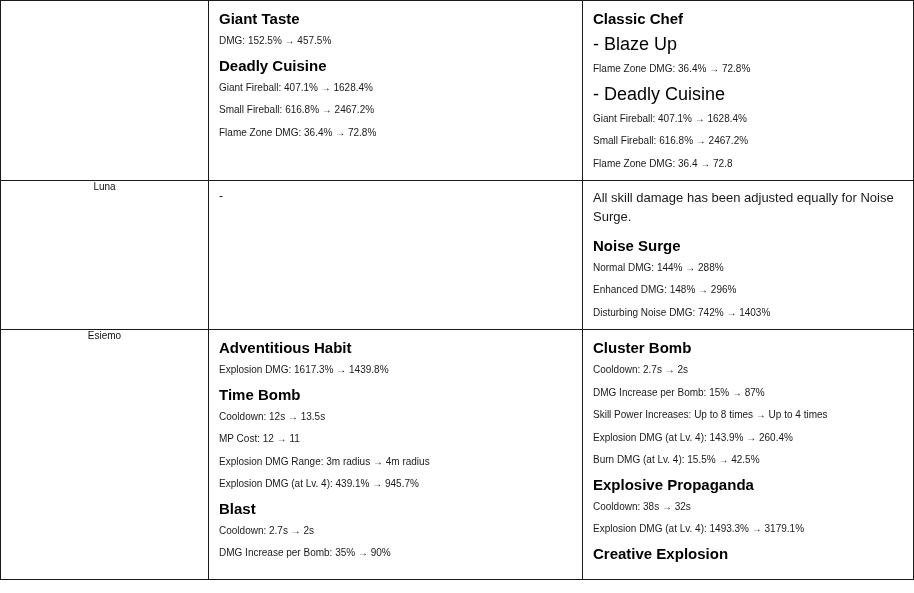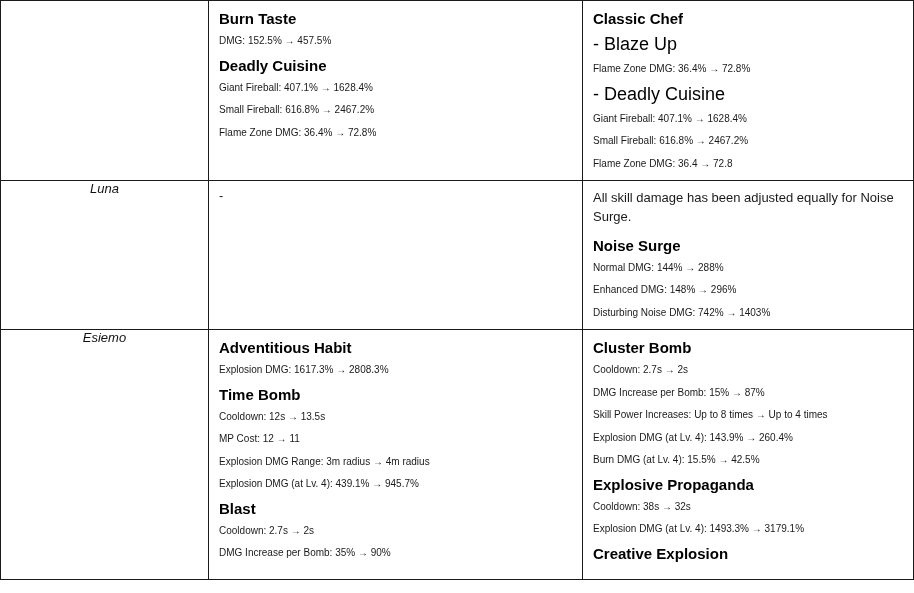--- a/index.html
+++ b/index.html
@@ -21,23 +21,22 @@
   }
   table.patch-table td {
     border: 1px solid #1a1a1a;
     vertical-align: top;
     padding: 0;
   }
   td.char-cell {
     width: 207px;
     text-align: center;
     vertical-align: middle;
-    font-size: 13px;
+    font-size: 10px;
     color: #111;
-    font-style: italic;
   }
   td.col-mid {
     width: 373px;
   }
   td.col-right {
     width: 330px;
   }
   .cell-inner {
     padding: 9px 10px 10px 10px;
   }
@@ -88,21 +87,21 @@
 
 <table class="patch-table">
   <tbody>
 
     <tr class="row-top">
       <td class="char-cell">
         <span></span>
       </td>
       <td class="col-mid">
         <div class="cell-inner">
-          <div class="skill-title first">Burn Taste</div>
+          <div class="skill-title first">Giant Taste</div>
           <div class="line">DMG: 152.5% → 457.5%</div>
           <div class="skill-title">Deadly Cuisine</div>
           <div class="line">Giant Fireball: 407.1% → 1628.4%</div>
           <div class="line">Small Fireball: 616.8% → 2467.2%</div>
           <div class="line">Flame Zone DMG: 36.4% → 72.8%</div>
         </div>
       </td>
       <td class="col-right">
         <div class="cell-inner">
           <div class="skill-title first">Classic Chef</div>
@@ -136,21 +135,21 @@
       </td>
     </tr>
 
     <tr>
       <td class="char-cell">
         <span>Esiemo</span>
       </td>
       <td class="col-mid">
         <div class="cell-inner">
           <div class="skill-title first">Adventitious Habit</div>
-          <div class="line">Explosion DMG: 1617.3% → 2808.3%</div>
+          <div class="line">Explosion DMG: 1617.3% → 1439.8%</div>
           <div class="skill-title">Time Bomb</div>
           <div class="line">Cooldown: 12s → 13.5s</div>
           <div class="line">MP Cost: 12 → 11</div>
           <div class="line">Explosion DMG Range: 3m radius → 4m radius</div>
           <div class="line">Explosion DMG (at Lv. 4): 439.1% → 945.7%</div>
           <div class="skill-title">Blast</div>
           <div class="line">Cooldown: 2.7s → 2s</div>
           <div class="line">DMG Increase per Bomb: 35% → 90%</div>
 
         </div>

